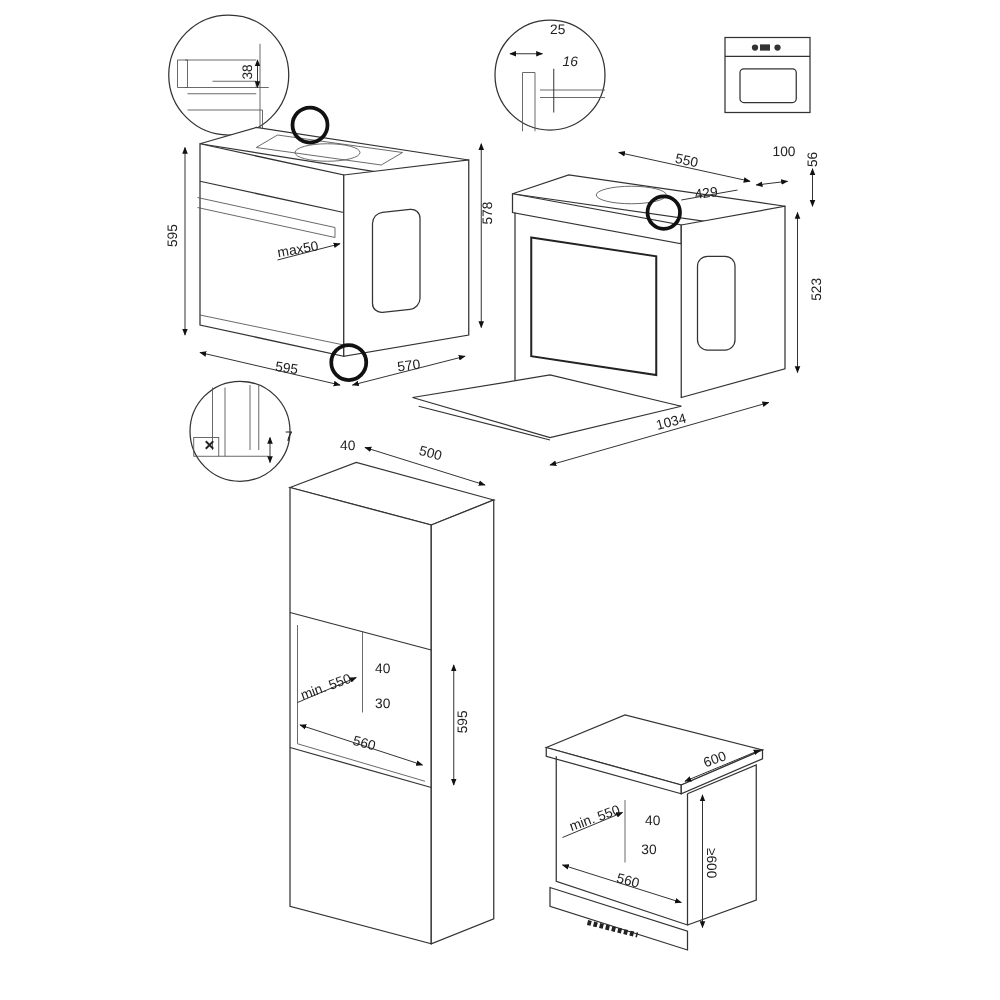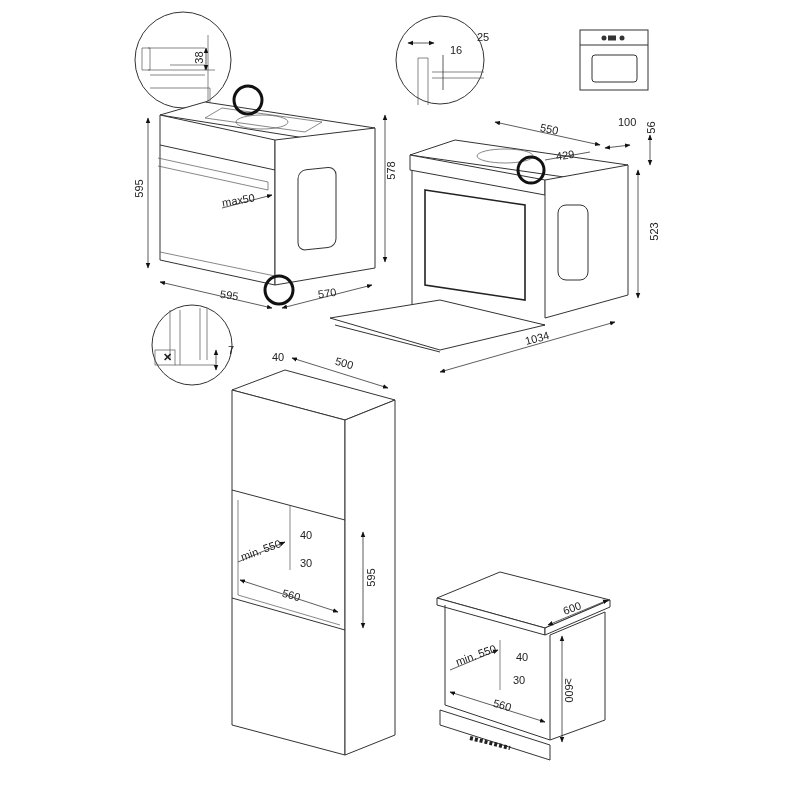--- a/index.html
+++ b/index.html
@@ -125,22 +125,22 @@
     <path d="M470 738 L510 748" stroke="#222" stroke-width="4" stroke-dasharray="3,2"></path>
     <path d="M500 640 L500 690" class="thin"></path>
     <line x1="450" y1="670" x2="498" y2="650" class="dim" marker-end="url(#ar)"></line>
     <line x1="450" y1="692" x2="545" y2="722" class="dim" marker-start="url(#ar)" marker-end="url(#ar)"></line>
     <line x1="562" y1="636" x2="562" y2="742" class="dim" marker-start="url(#ar)" marker-end="url(#ar)"></line>
     <line x1="548" y1="625" x2="608" y2="600" class="dim" marker-start="url(#ar)" marker-end="url(#ar)"></line>
   </g>
 </svg>
 
 <div class="lbl" style="left:193px;top:52px;transform:rotate(-90deg);">38</div>
-<div class="lbl" style="left:440px;top:32px;margin-left:37px;">25</div>
-<div class="lbl" style="left:450px;top:45px;">16</div>
+<div class="lbl" style="left:440px;top:19px;">25</div>
+<div class="lbl" style="left:450px;top:45px;font-style:italic;">16</div>
 
 <div class="lbl" style="left:130px;top:183px;transform:rotate(-90deg);">595</div>
 <div class="lbl" style="left:382px;top:165px;transform:rotate(-90deg);">578</div>
 <div class="lbl" style="left:220px;top:290px;transform:rotate(8deg);">595</div>
 <div class="lbl" style="left:318px;top:288px;transform:rotate(-8deg);">570</div>
 <div class="lbl" style="left:222px;top:195px;transform:rotate(-10deg);">max50</div>
 
 <div class="lbl" style="left:163px;top:352px;font-weight:bold;">✕</div>
 <div class="lbl" style="left:228px;top:345px;">7</div>
 

